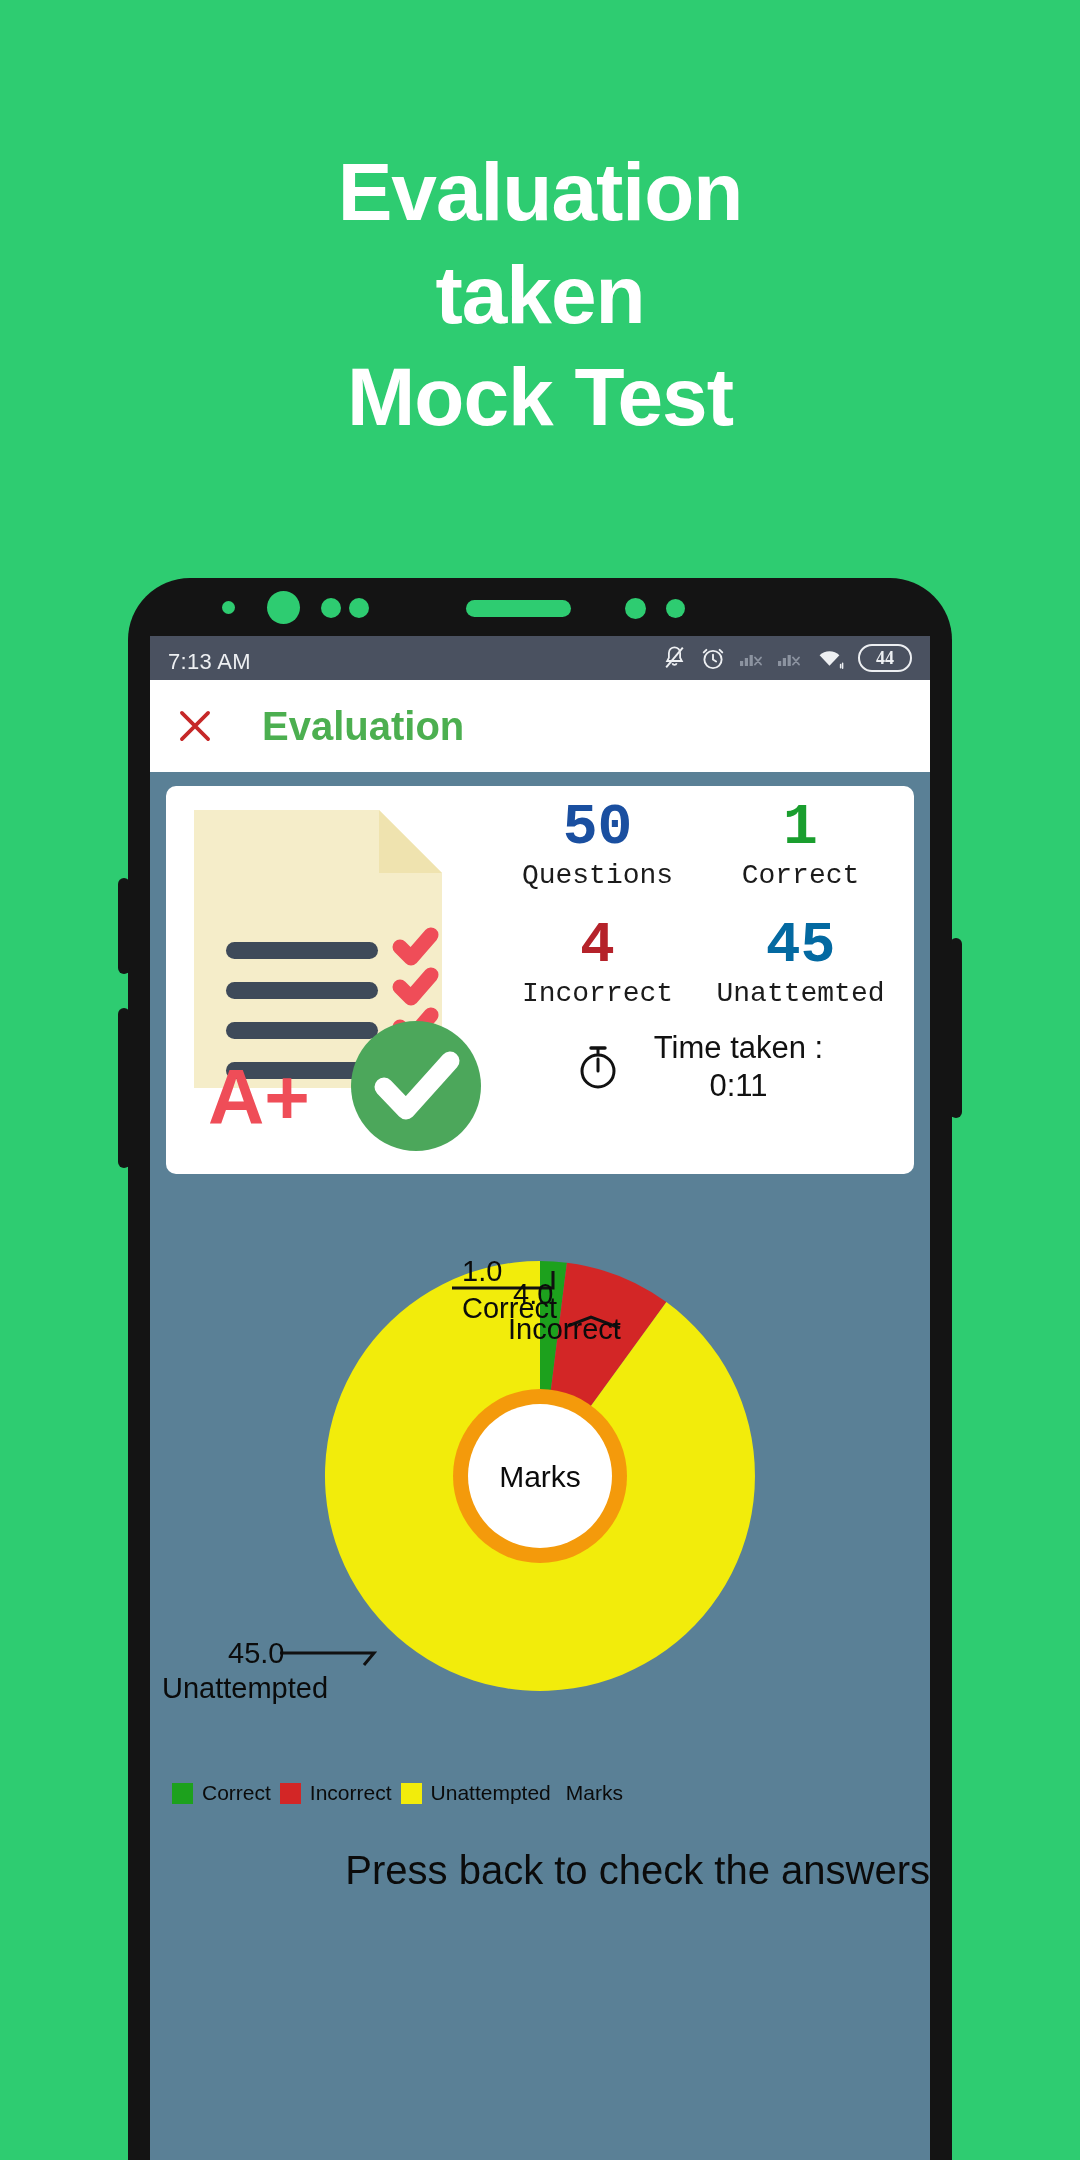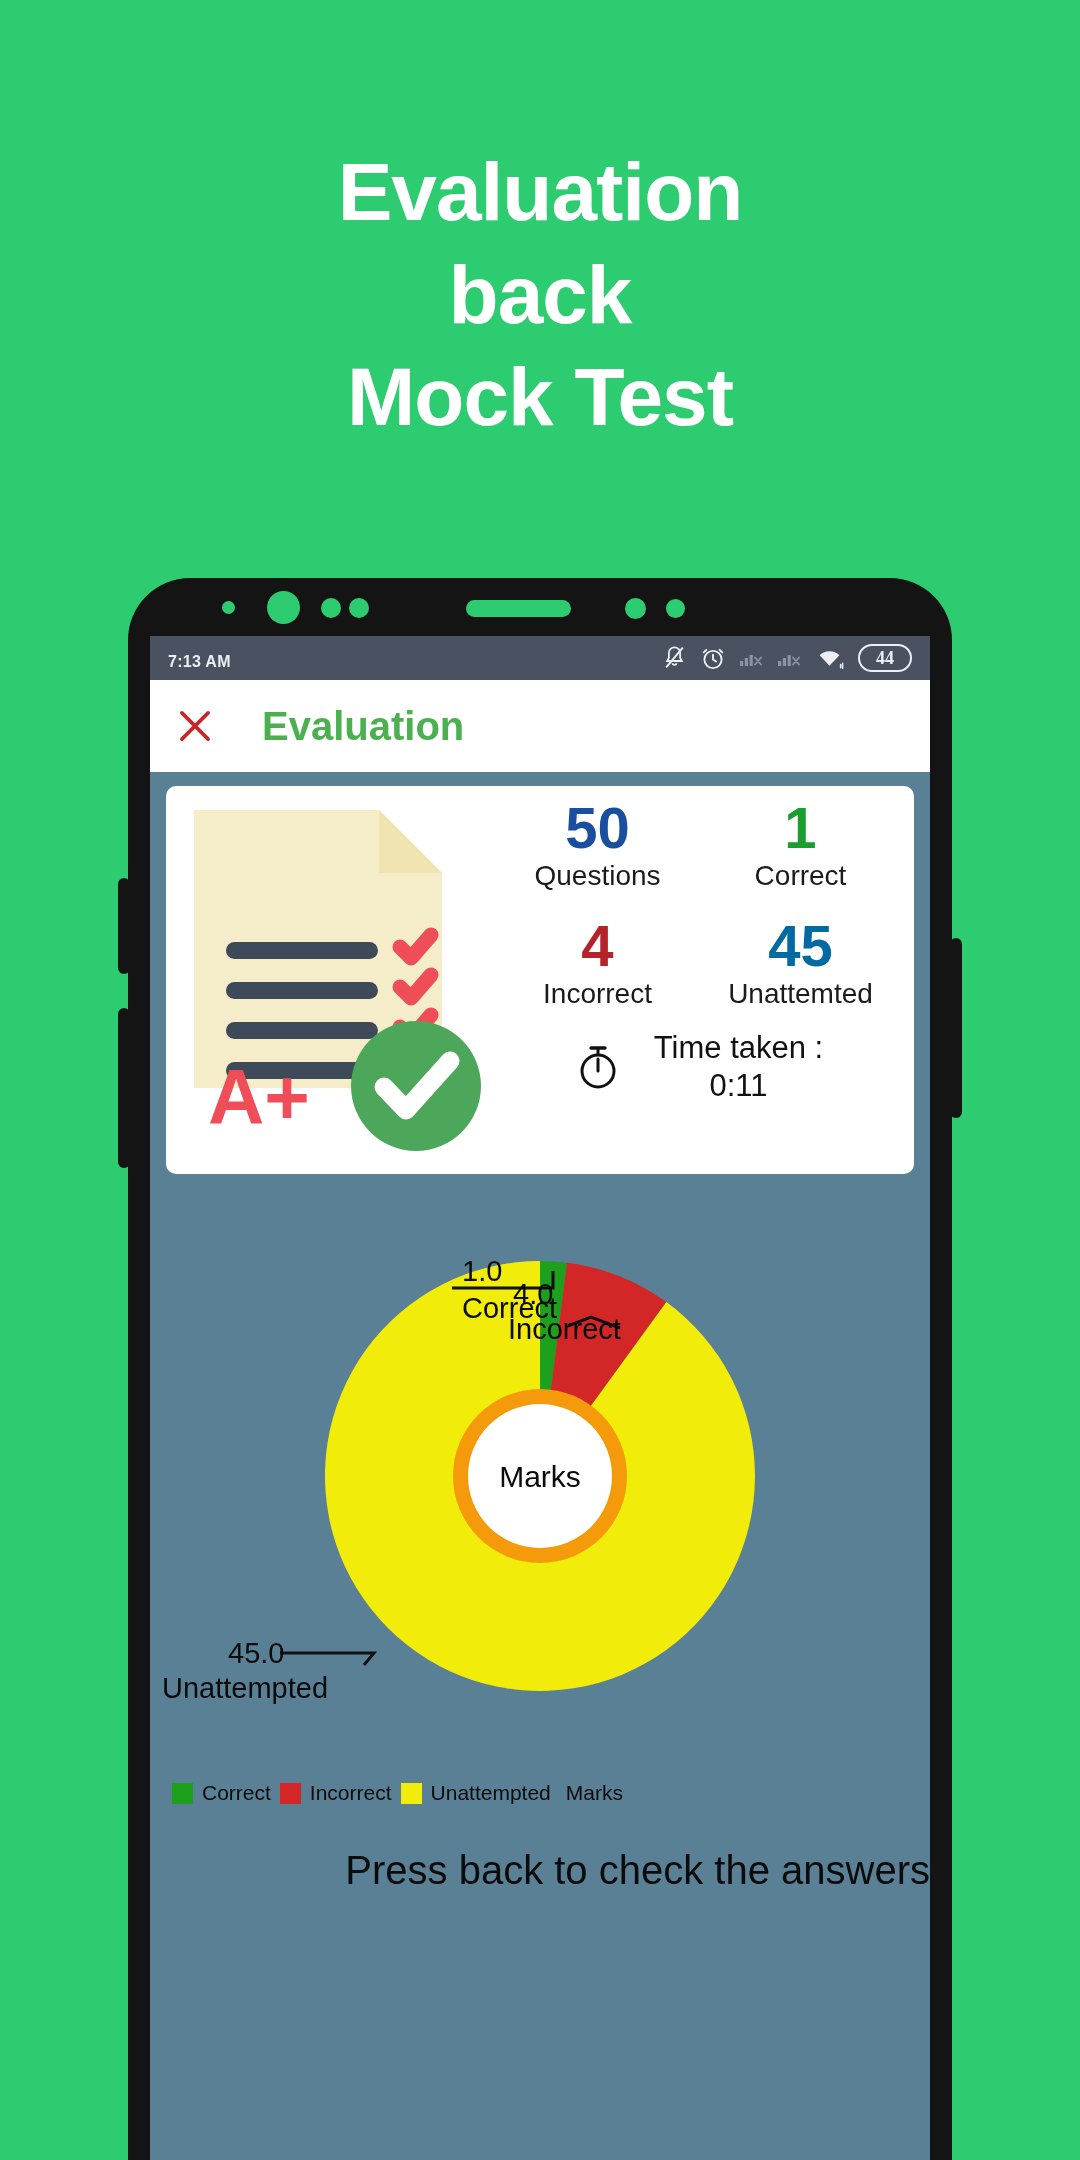--- a/index.html
+++ b/index.html
@@ -62,21 +62,21 @@
     background:#5A8096;
     overflow:hidden;
   }
 
   
   .statusbar {
     height:44px; background:#4A5160;
     display:flex; align-items:center;
     padding:0 18px; color:#EDEFF2;
   }
-  .status-time { font-size:16px; font-weight:700; letter-spacing:.3px;margin-top:8px; }
+  .status-time { font-size:22px; font-weight:400; letter-spacing:.3px;margin-top:8px; }
   .status-icons {
     margin-left:auto; display:flex; align-items:center; gap:13px;font-family:Liberation Serif, serif;
   }
   .status-icons svg { display:block; }
   .battery {
     display:flex; align-items:center; justify-content:center;
     min-width:54px; height:28px;
     border:2.5px solid #EDEFF2; border-radius:14px;
     font-size:18px; font-weight:700; color:#EDEFF2;
   }
@@ -105,21 +105,21 @@
   }
   .illus { position:absolute; left:20px; top:8px; width:310px; height:372px; }
   .stats {
     position:absolute; left:330px; top:12px;
     width:406px; height:364px;
   }
   .stat-grid {
     display:grid; grid-template-columns:1fr 1fr;
     row-gap:6px;
   }
-  .stat { text-align:center; }
+  .stat { text-align:center;font-family:Liberation Mono, monospace; }
   .stat-num { font-size:58px; font-weight:700; line-height:1.05; }
   .stat-lbl { font-size:28px; color:#1B1B1B; line-height:1.2; }
   .time-row {
     display:flex; align-items:center; justify-content:center;
     gap:33px; margin-top:18px;
   }
   .time-text { font-size:31px; color:#111; text-align:center; line-height:1.22; }
 
   
   .chart-wrap {
@@ -144,21 +144,21 @@
     position:absolute; left:0; top:1076px; width:780px;
     text-align:right;
     font-size:40px; color:#0B0B0B;
   }
 </style>
 </head>
 <body>
 
 <div class="promo">
   <div class="promo-line">Evaluation</div>
-  <div class="promo-line">back</div>
+  <div class="promo-line">taken</div>
   <div class="promo-line">Mock Test</div>
 </div>
 
 <div class="phone">
 
   <div class="phone-side side-l1"></div>
   <div class="phone-side side-l2"></div>
   <div class="phone-side side-r1"></div>
 
   <div class="notch">

